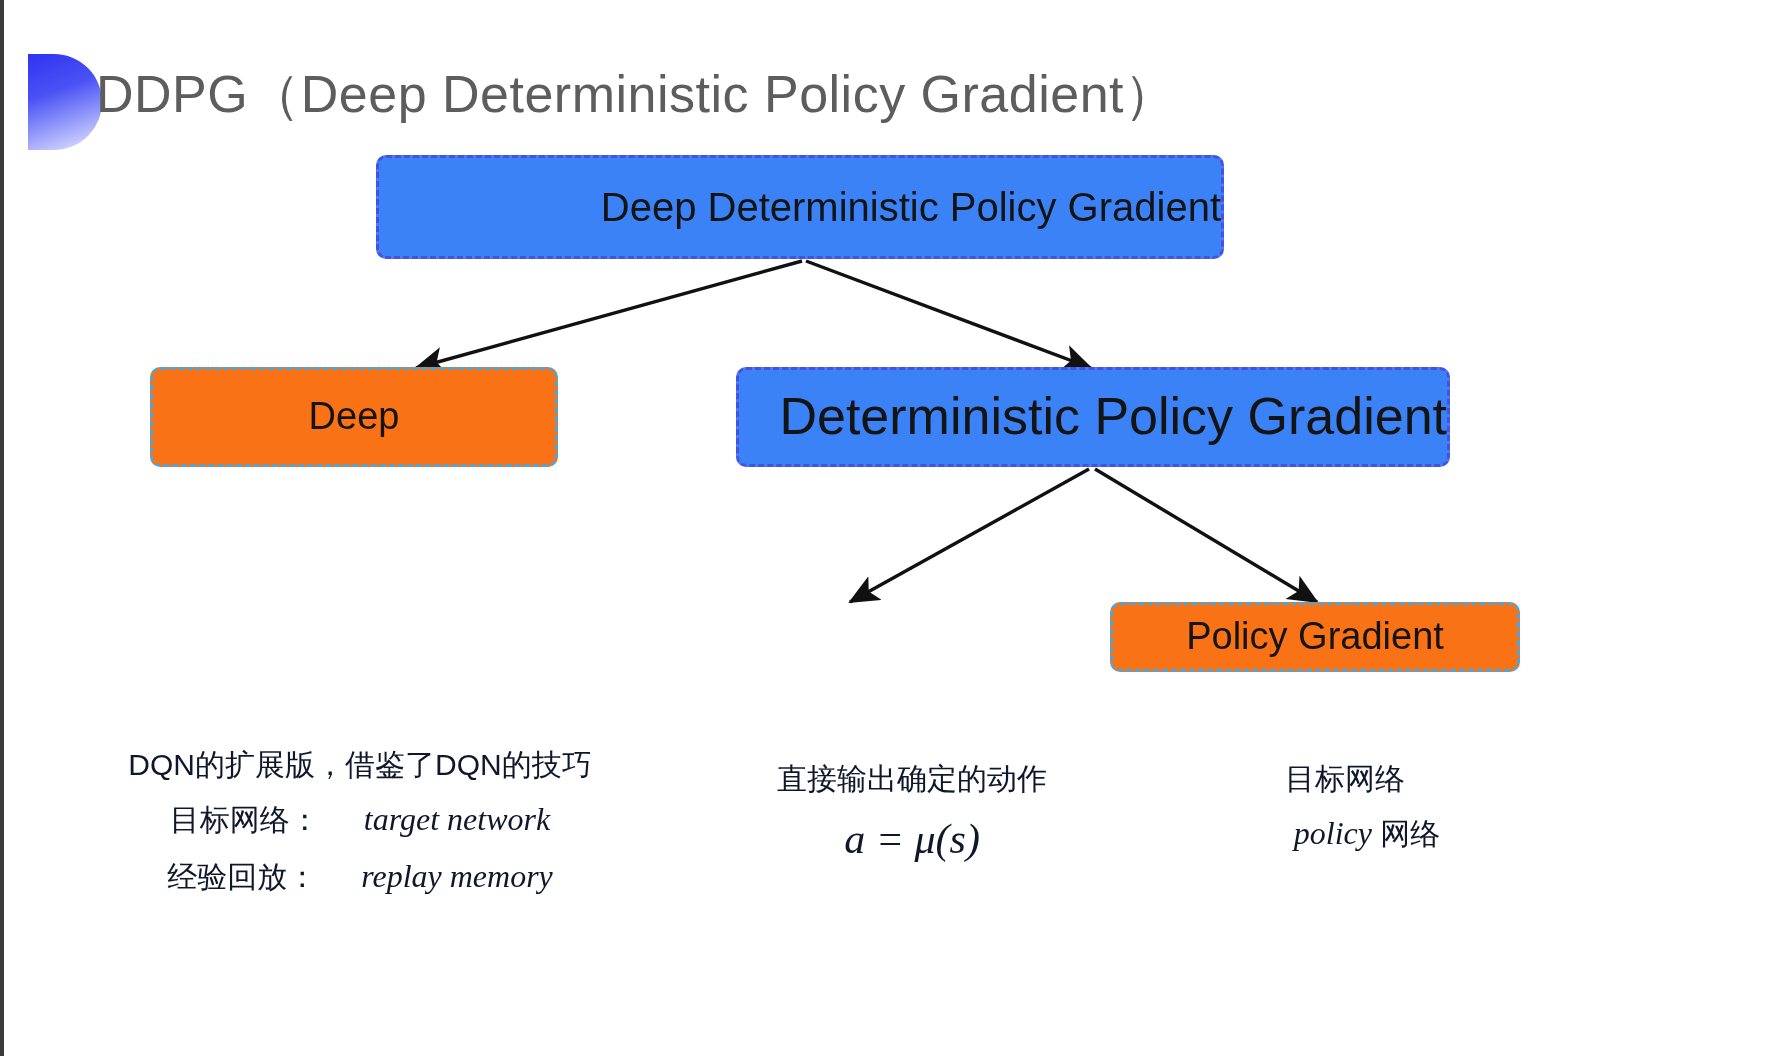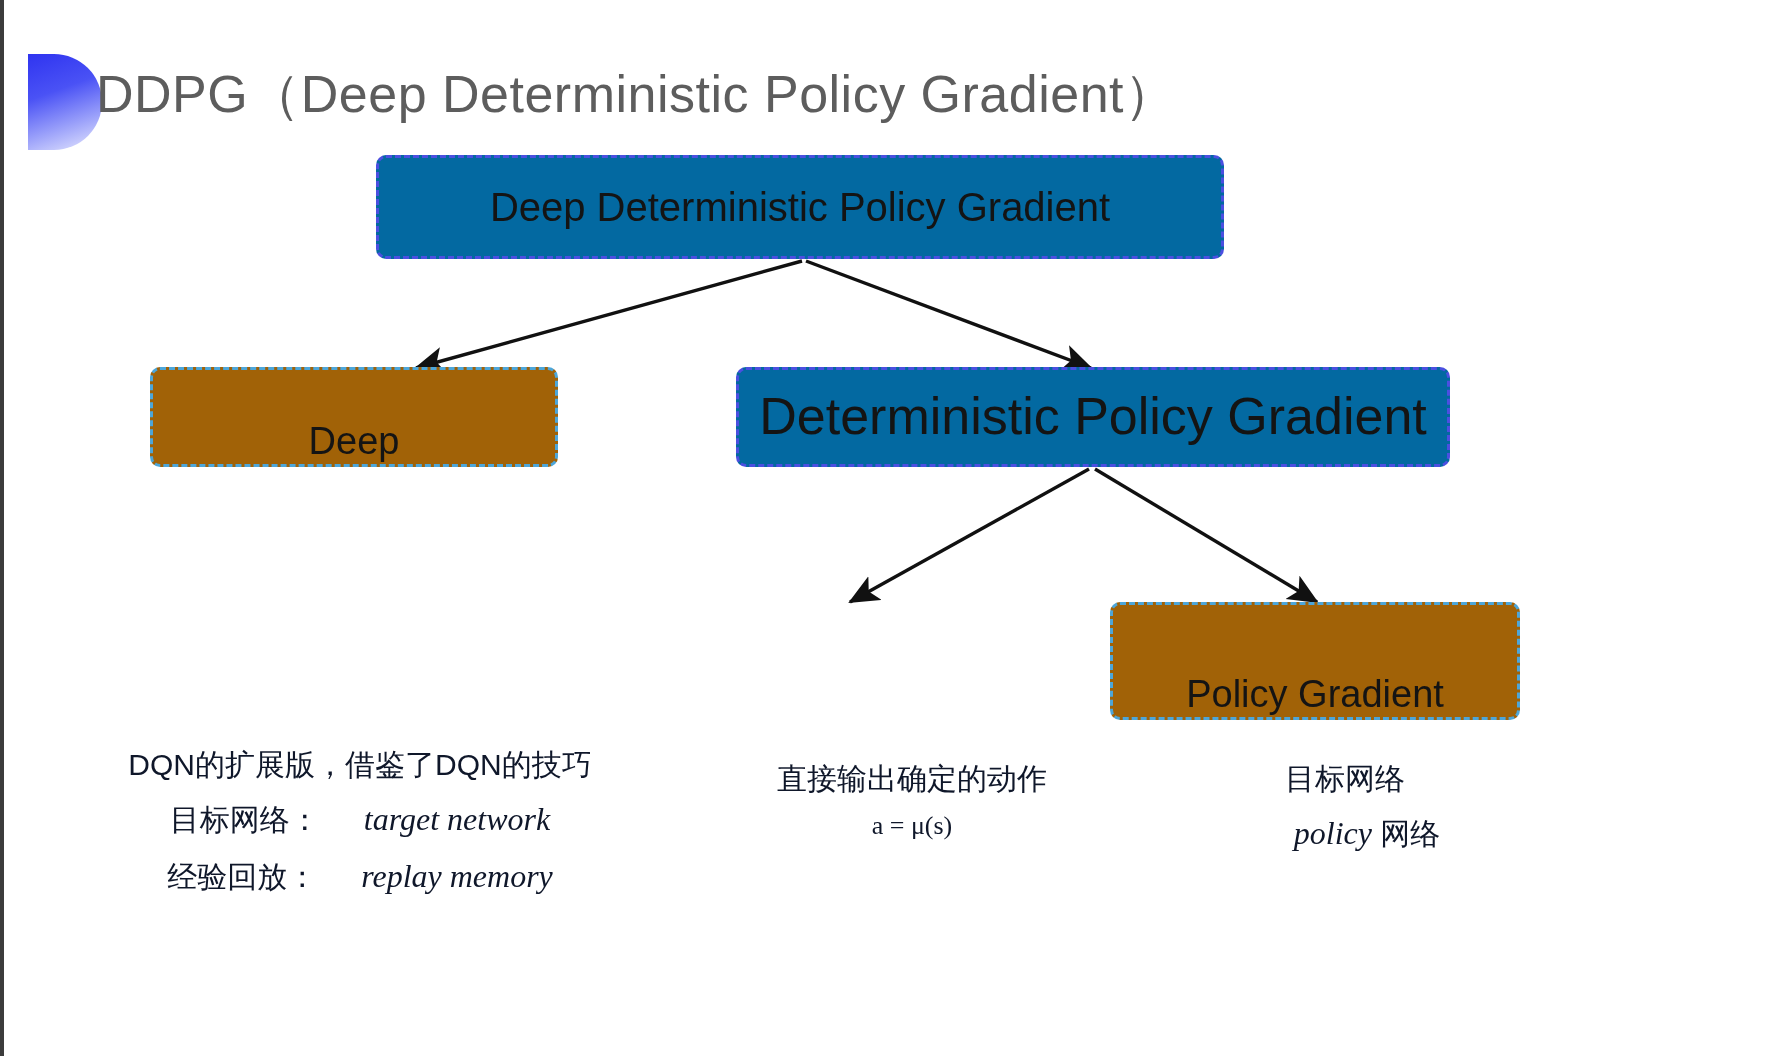--- a/index.html
+++ b/index.html
@@ -59,39 +59,39 @@
     box-sizing: border-box;
     display: flex;
     align-items: center;
     justify-content: center;
     border-radius: 10px;
     text-align: center;
     line-height: 1.15;
     color: #111111;
   }
   .node-purple {
-    background: #0369a1;
+    background: #3b82f6;
     border: 3px dashed #4b4fe0;
+    justify-content: flex-end;
   }
   .node-cyan {
-    background: #a16207;
+    background: #f97316;
     border: 3px dashed #4da6d9;
-    align-items: flex-end;
   }
   .node-label {
     font-size: 38px;
     font-weight: 400;
     color: #141414;
   }
 
   #node-root   { left: 376px; top: 155px; width: 848px; height: 104px; }
   #node-deep   { left: 150px; top: 367px; width: 408px; height: 100px; }
   #node-dpg    { left: 736px; top: 367px; width: 714px; height: 100px; }
   #node-det    { left: 627px; top: 602px; width: 420px; height: 98px; }
-  #node-pg     { left: 1110px; top: 602px; width: 410px; height: 118px; }
+  #node-pg     { left: 1110px; top: 602px; width: 410px; height: 70px; }
 
   #node-root .node-label { font-size: 40px; }
   #node-dpg  .node-label { font-size: 52px; }
 
   
   #arrows {
     position: absolute;
     left: 0;
     top: 0;
     width: 1778px;
@@ -112,21 +112,22 @@
     white-space: nowrap;
   }
   .ital {
     font-family: "Liberation Serif", "DejaVu Serif", serif;
     font-style: italic;
     font-size: 32px;
     margin-left: 44px;
   }
   .mathline {
     font-family: "Liberation Serif", "DejaVu Serif", serif;
-    font-size: 26px;
+    font-style: italic;
+    font-size: 42px;
     line-height: 1.62;
   }
 
   #caption-left   { left: 80px; top: 738px; width: 560px; }
   #caption-mid    { left: 732px; top: 752px; width: 360px; }
   #caption-right  { left: 1180px; top: 752px; width: 330px; }
 </style>
 </head>
 <body>
 

